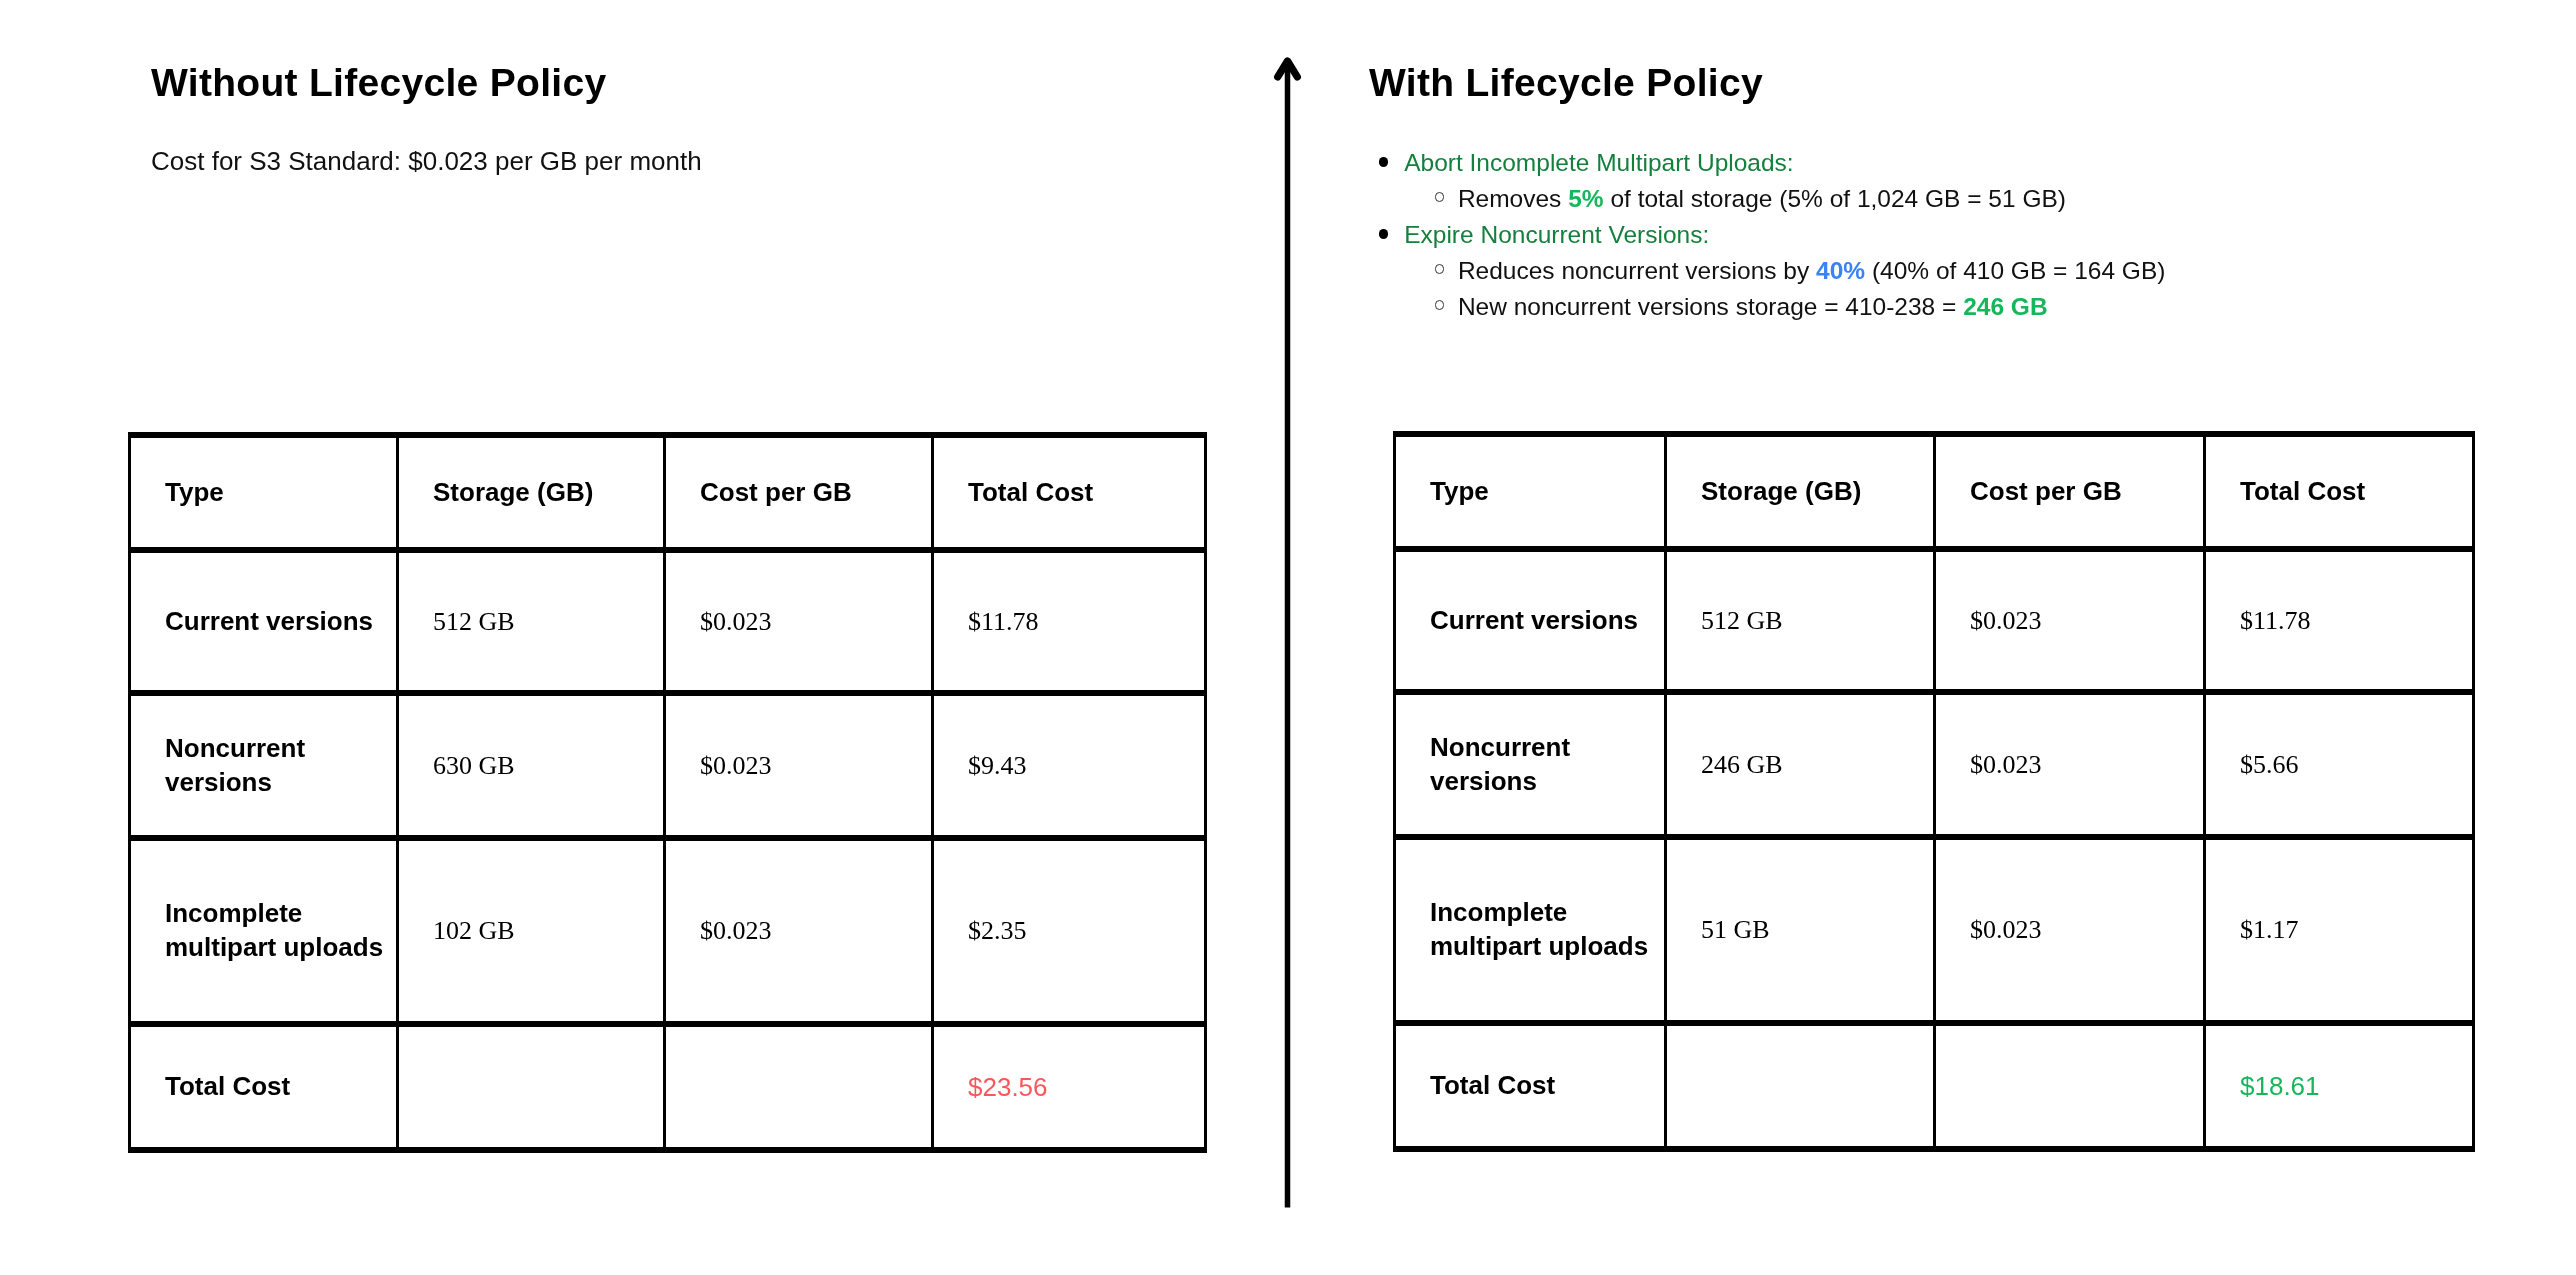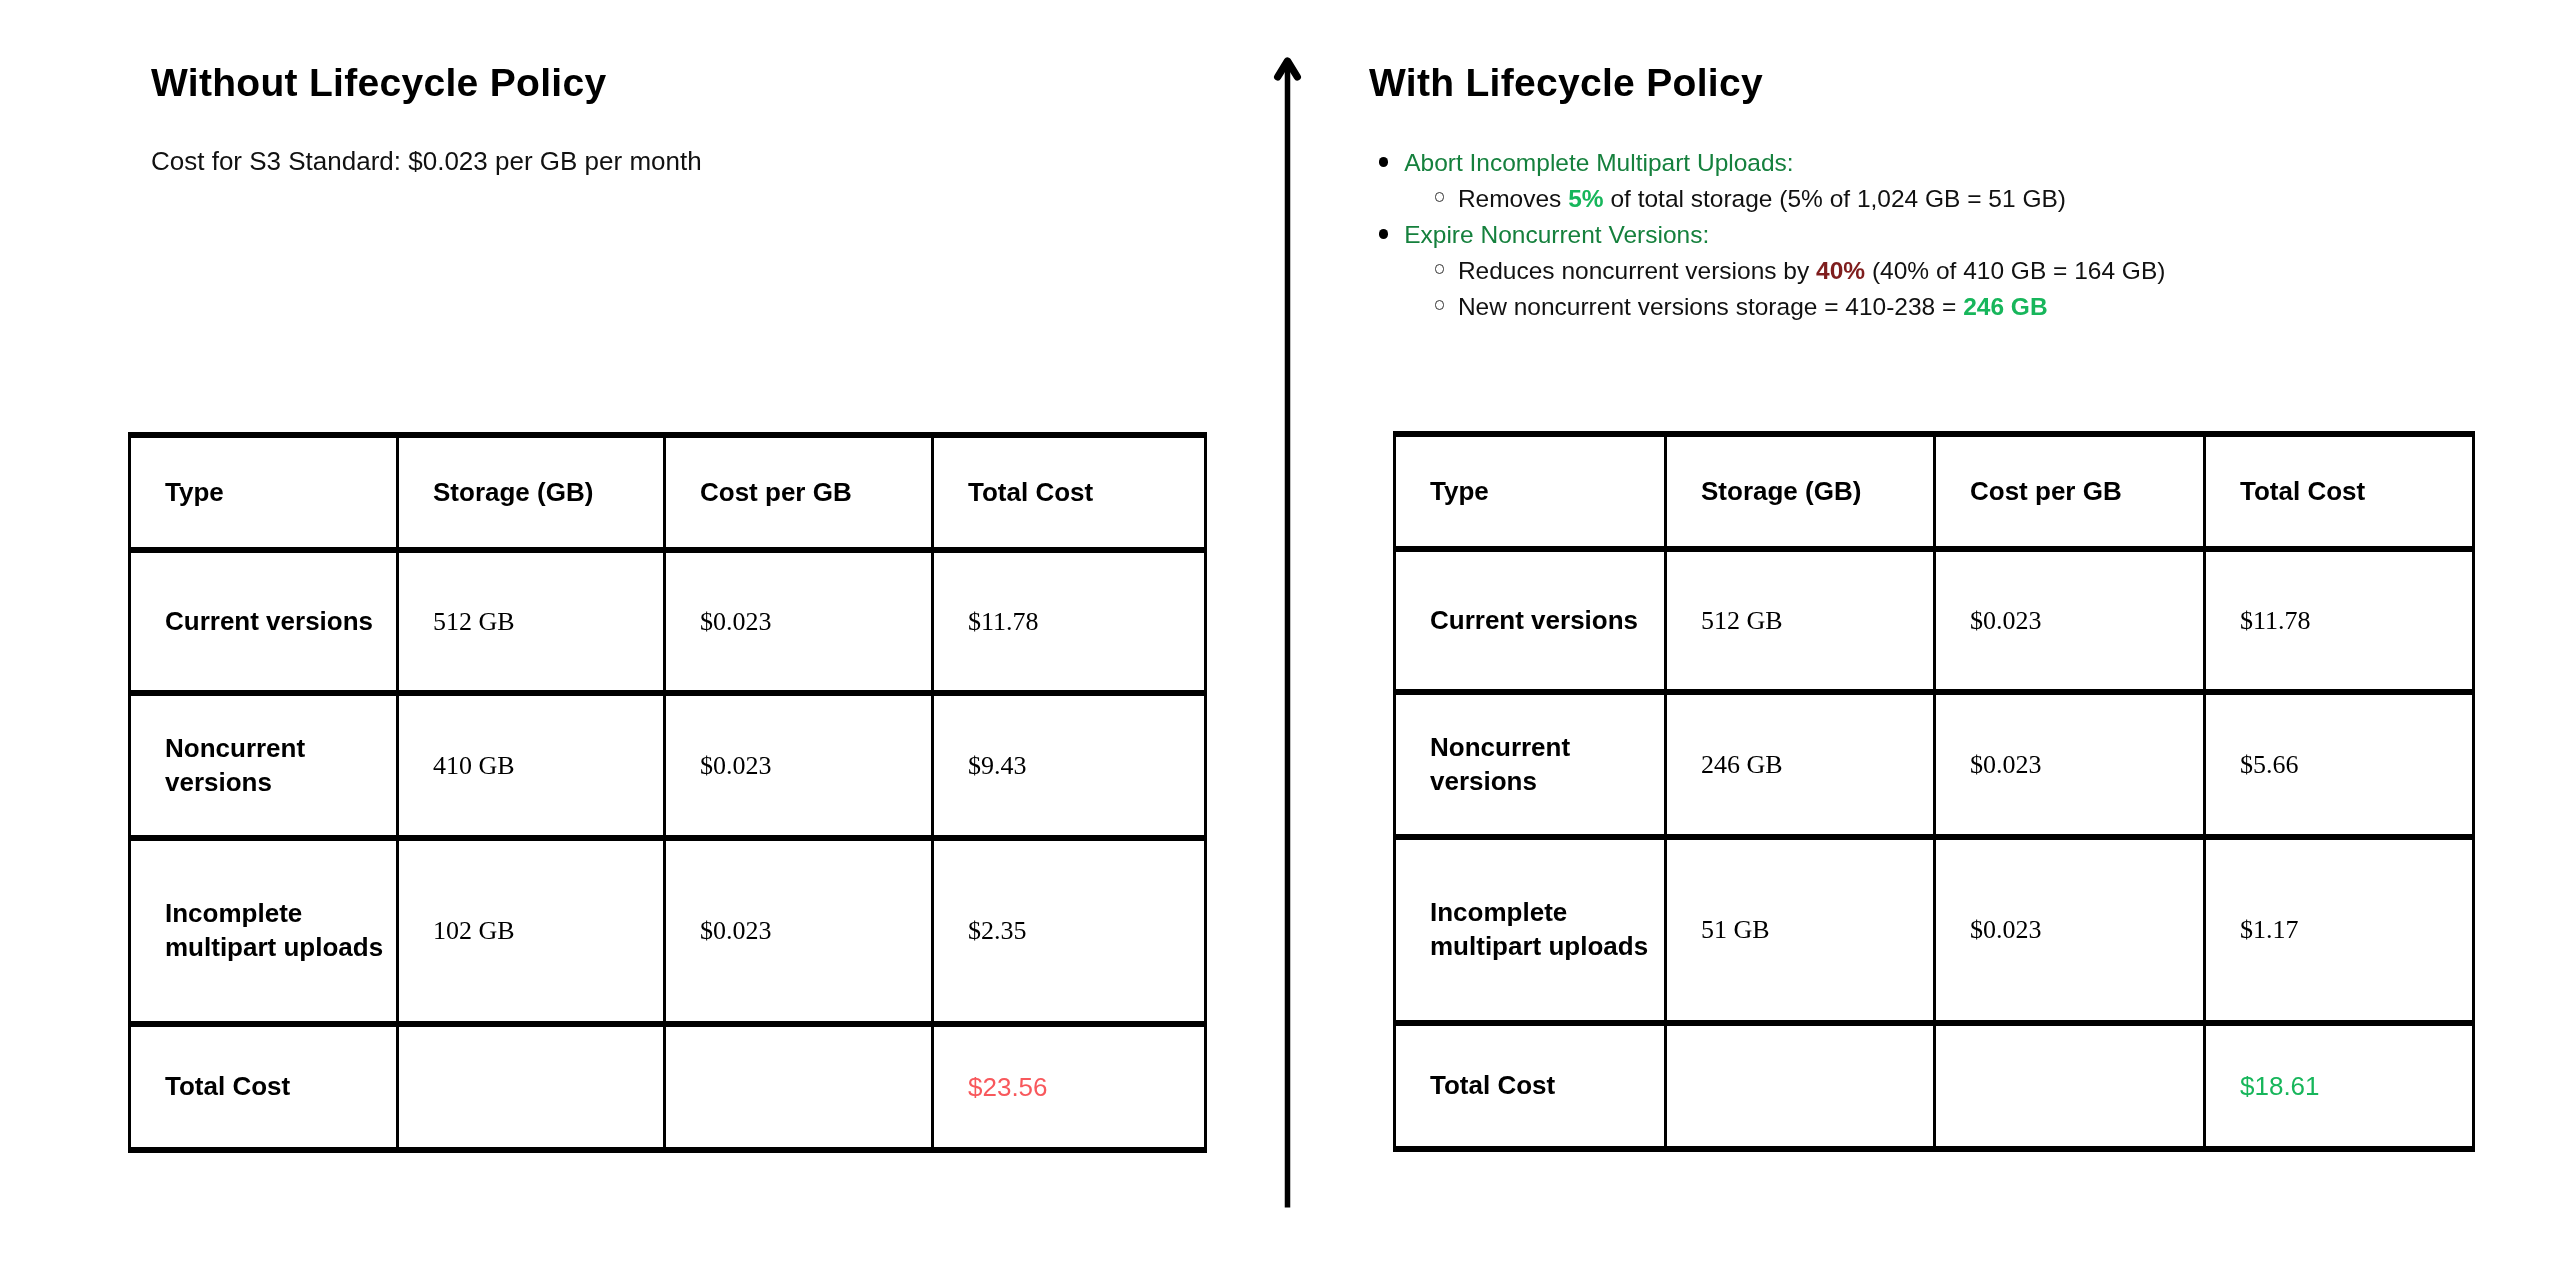--- a/index.html
+++ b/index.html
@@ -128,21 +128,21 @@
       <th>Total Cost</th>
     </tr>
     <tr class="row-a">
       <td class="label">Current versions</td>
       <td class="val">512 GB</td>
       <td class="val">$0.023</td>
       <td class="val">$11.78</td>
     </tr>
     <tr class="row-b">
       <td class="label">Noncurrent versions</td>
-      <td class="val">410 GB</td>
+      <td class="val">630 GB</td>
       <td class="val">$0.023</td>
       <td class="val">$9.43</td>
     </tr>
     <tr class="row-c">
       <td class="label">Incomplete multipart uploads</td>
       <td class="val">102 GB</td>
       <td class="val">$0.023</td>
       <td class="val">$2.35</td>
     </tr>
     <tr class="row-total">
@@ -169,21 +169,21 @@
     <div class="bullet-row sub">
       <span class="ring"></span>
       <span class="btext"><span>Removes </span><span class="hl" style="color: rgb(23, 182, 91);">5%</span><span> of total storage (5% of 1,024 GB = 51 GB)</span></span>
     </div>
     <div class="bullet-row">
       <span class="dot"></span>
       <span class="btext bold">Expire Noncurrent Versions:</span>
     </div>
     <div class="bullet-row sub">
       <span class="ring"></span>
-      <span class="btext"><span>Reduces noncurrent versions by </span><span class="hl" style="color: #7f1d1d;">40%</span><span> (40% of 410 GB = 164 GB)</span></span>
+      <span class="btext"><span>Reduces noncurrent versions by </span><span class="hl" style="color: #3b82f6;">40%</span><span> (40% of 410 GB = 164 GB)</span></span>
     </div>
     <div class="bullet-row sub">
       <span class="ring"></span>
       <span class="btext"><span>New noncurrent versions storage = 410-238 = </span><span class="hl" style="color: rgb(23, 182, 91);">246 GB</span><span></span></span>
     </div>
   </div>
 
   <table class="cost-table table-right">
     <colgroup>
       <col style="width:271px">

